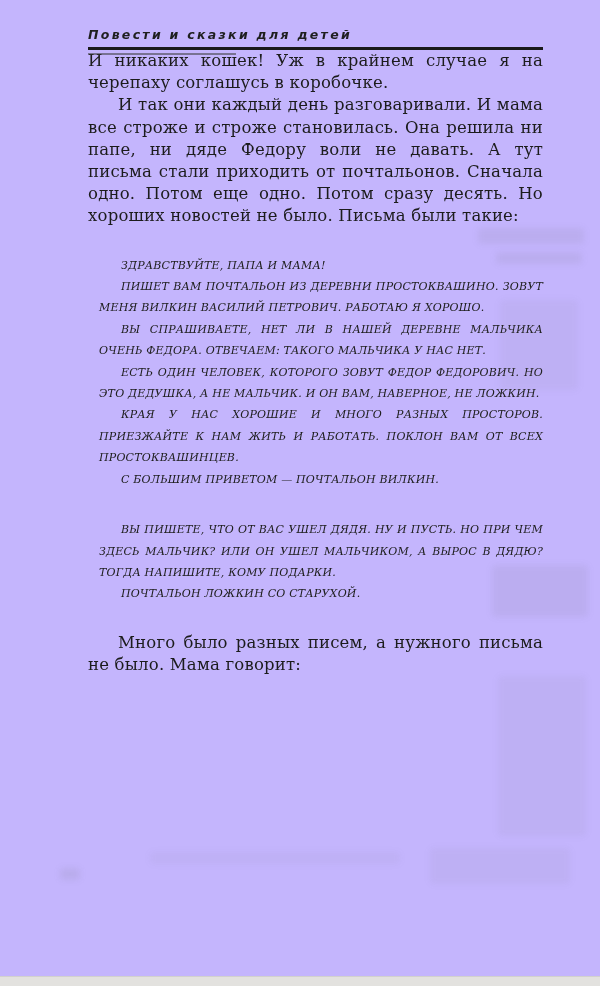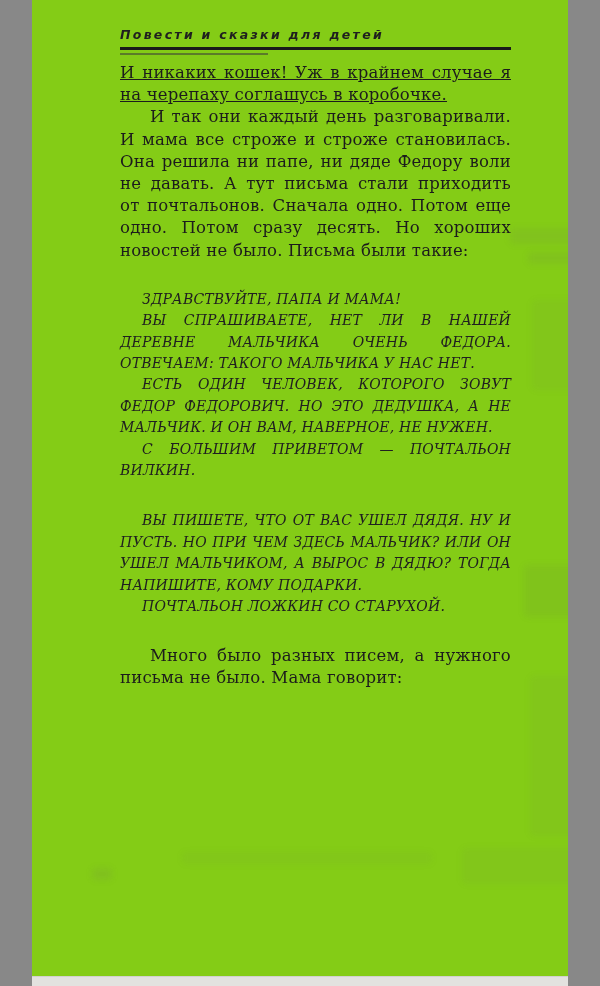--- a/index.html
+++ b/index.html
@@ -1,24 +1,23 @@
 <!DOCTYPE html>
 <html lang="ru"><head>
 <meta charset="utf-8">
 <style>
   html,body{margin:0;padding:0;background:#888;}
   .page{
     position:relative;
-    width:492px;height:986px;
+    width:600px;height:986px;
     margin:0 auto;
-    background:#84cc16;
+    background:#c4b5fd;
     overflow:hidden;
     font-family:"DejaVu Serif", serif;
     color:#1c1c1c;
-    padding-left:44px;
   }
   .content{
     position:absolute;
     left:88px; right:57px; top:0;
   }
   .running-header{
     margin-top:27px;
     padding-bottom:5px;
     border-bottom:3px solid #1a1a1a;
     font-family:"DejaVu Sans", sans-serif;
@@ -36,25 +35,26 @@
     background:#3a3a3a;
     opacity:.55;
   }
   p{margin:0;}
   .body-text{
     font-size:16.5px;
     line-height:22.2px;
     text-align:justify;
     letter-spacing:.2px;
   }
-  .opening{margin-top:12px;text-decoration:underline;}
+  .opening{}
   .indent{text-indent:30px;}
   .letter{
+    margin-left:11px;
     font-style:italic;
-    font-size:14px;
+    font-size:11px;
     line-height:21.4px;
     color:#202020;
     letter-spacing:.2px;
   }
   .letter p{
     text-indent:22px;
     text-align:justify;
   }
   .letter-1{margin-top:27px;}
   .interlude{margin-top:29px;}
@@ -95,22 +95,24 @@
       <span>Повести и сказки для детей</span>
     </div>
     <div class="header-rule-artifact"></div>
 
     <p class="body-text opening">И никаких кошек! Уж в крайнем случае я на черепаху соглашусь в коробочке.</p>
 
     <p class="body-text indent">И так они каждый день разговаривали. И мама все строже и строже становилась. Она решила ни папе, ни дяде Федору воли не давать. А тут письма стали приходить от почтальонов. Сначала одно. Потом еще одно. Потом сразу десять. Но хороших новостей не было. Письма были такие:</p>
 
     <section class="letter letter-1">
       <p>ЗДРАВСТВУЙТЕ, ПАПА И МАМА!</p>
+      <p>ПИШЕТ ВАМ ПОЧТАЛЬОН ИЗ ДЕРЕВНИ ПРОСТОКВАШИНО. ЗОВУТ МЕНЯ ВИЛКИН ВАСИЛИЙ ПЕТРОВИЧ. РАБОТАЮ Я ХОРОШО.</p>
       <p>ВЫ СПРАШИВАЕТЕ, НЕТ ЛИ В НАШЕЙ ДЕРЕВНЕ МАЛЬЧИКА ОЧЕНЬ ФЕДОРА. ОТВЕЧАЕМ: ТАКОГО МАЛЬЧИКА У НАС НЕТ.</p>
-      <p>ЕСТЬ ОДИН ЧЕЛОВЕК, КОТОРОГО ЗОВУТ ФЕДОР ФЕДОРОВИЧ. НО ЭТО ДЕДУШКА, А НЕ МАЛЬЧИК. И ОН ВАМ, НАВЕРНОЕ, НЕ НУЖЕН.</p>
+      <p>ЕСТЬ ОДИН ЧЕЛОВЕК, КОТОРОГО ЗОВУТ ФЕДОР ФЕДОРОВИЧ. НО ЭТО ДЕДУШКА, А НЕ МАЛЬЧИК. И ОН ВАМ, НАВЕРНОЕ, НЕ ЛОЖКИН.</p>
+      <p>КРАЯ У НАС ХОРОШИЕ И МНОГО РАЗНЫХ ПРОСТОРОВ. ПРИЕЗЖАЙТЕ К НАМ ЖИТЬ И РАБОТАТЬ. ПОКЛОН ВАМ ОТ ВСЕХ ПРОСТОКВАШИНЦЕВ.</p>
       <p>С БОЛЬШИМ ПРИВЕТОМ — ПОЧТАЛЬОН ВИЛКИН.</p>
     </section>
 
 
     <section class="letter letter-2">
       <p>ВЫ ПИШЕТЕ, ЧТО ОТ ВАС УШЕЛ ДЯДЯ. НУ И ПУСТЬ. НО ПРИ ЧЕМ ЗДЕСЬ МАЛЬЧИК? ИЛИ ОН УШЕЛ МАЛЬЧИКОМ, А ВЫРОС В ДЯДЮ? ТОГДА НАПИШИТЕ, КОМУ ПОДАРКИ.</p>
       <p>ПОЧТАЛЬОН ЛОЖКИН СО СТАРУХОЙ.</p>
     </section>
 
     <p class="body-text indent closing">Много было разных писем, а нужного письма не было. Мама говорит:</p>

